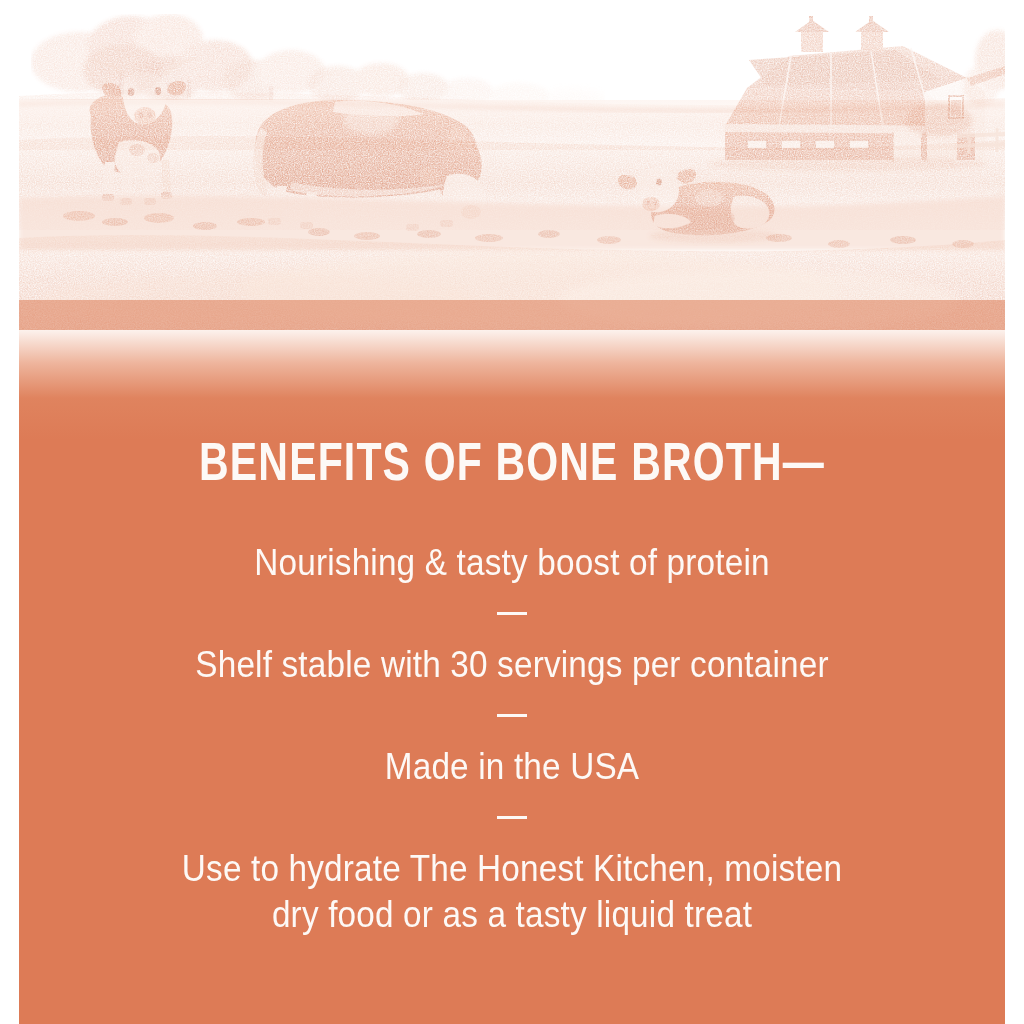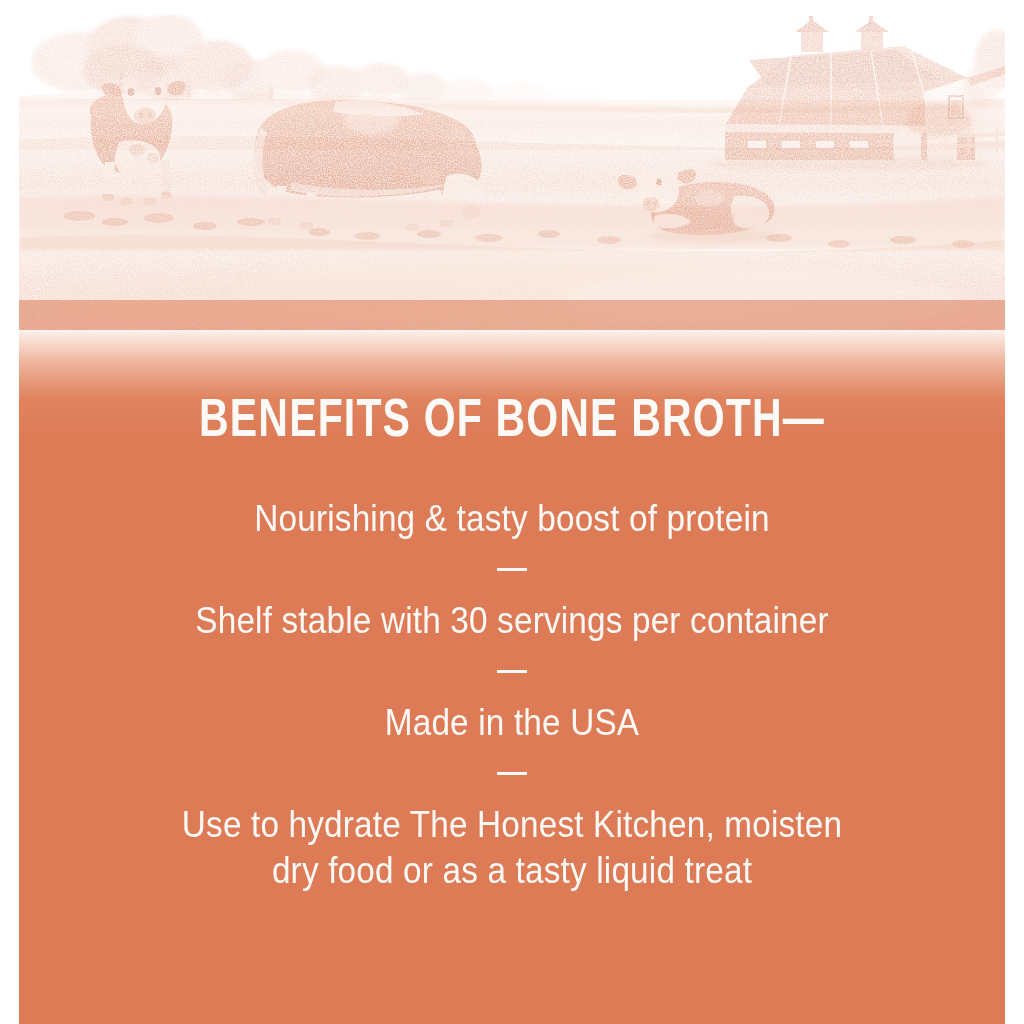--- a/index.html
+++ b/index.html
@@ -54,21 +54,21 @@
         rgba(232,160,124,0.22) 62%,
         rgba(221,123,86,0) 100%);
     pointer-events: none;
   }
 
   .benefits-content {
     position: absolute;
     left: 0;
     top: 0;
     width: 100%;
-    padding-top: 60px;
+    padding-top: 104px;
     box-sizing: border-box;
     text-align: center;
   }
 
   .benefits-title {
     color: #fdf9f6;
     font-family: "Liberation Sans Narrow", "Liberation Sans", sans-serif;
     font-size: 54px;
     font-weight: 700;
     letter-spacing: 1.5px;

